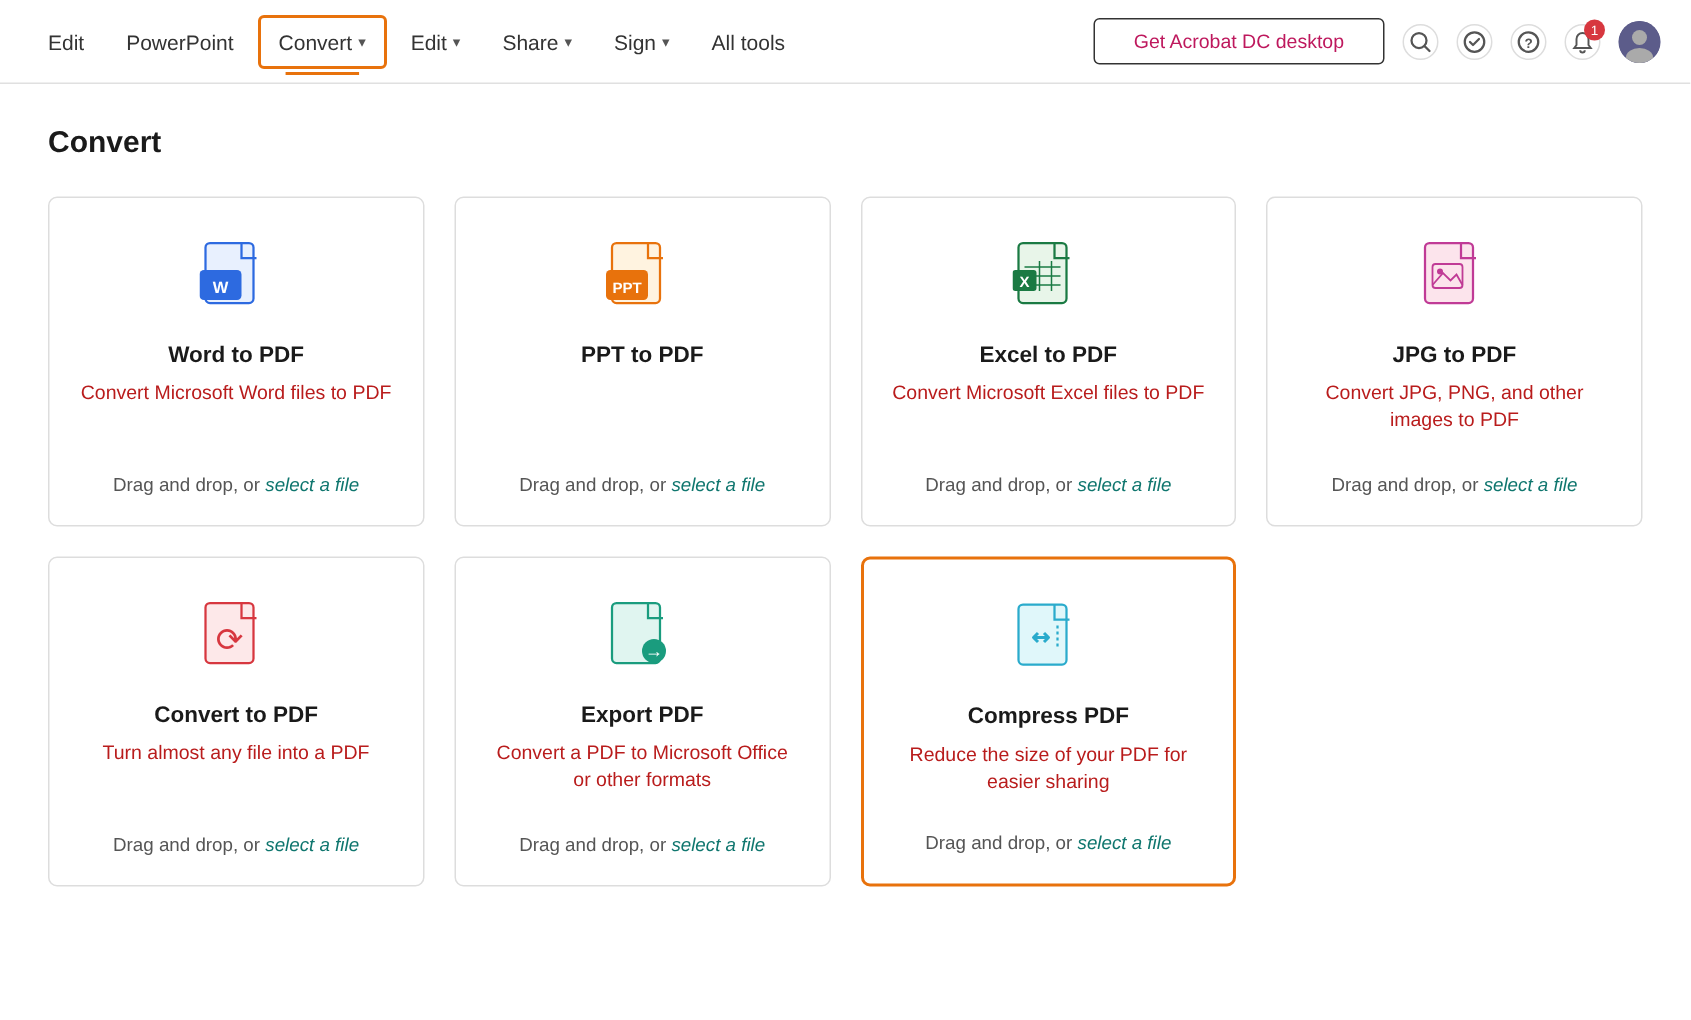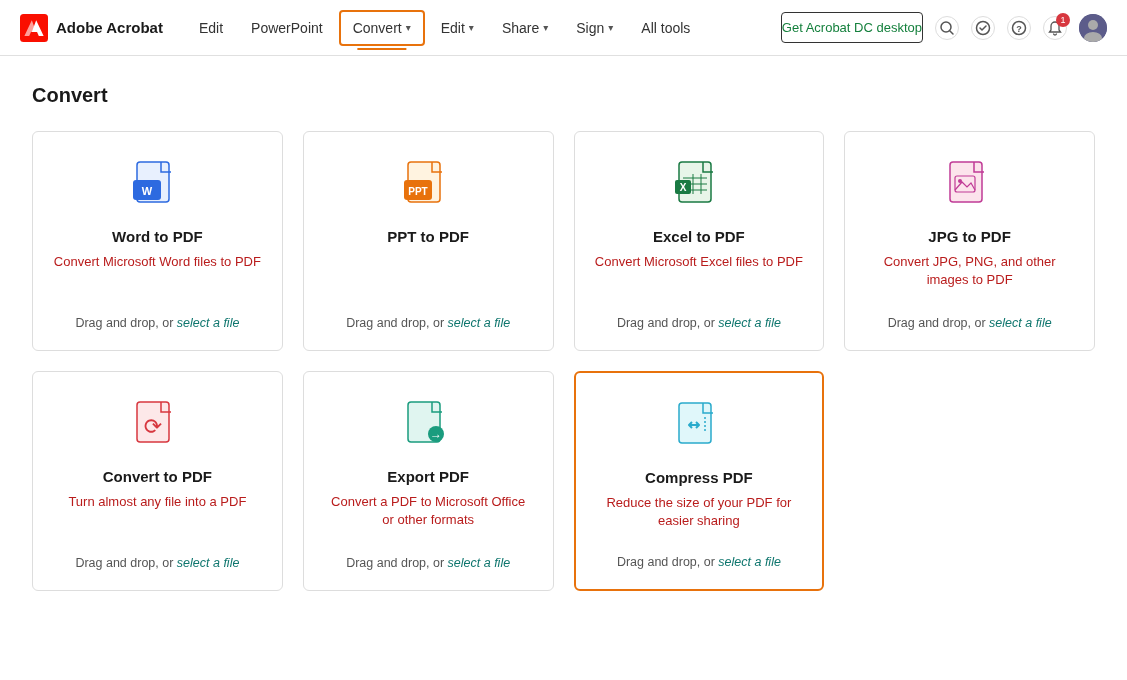--- a/index.html
+++ b/index.html
@@ -29,22 +29,22 @@
       bottom: -6px;
       left: 50%;
       transform: translateX(-50%);
       width: 60%;
       height: 2px;
       background: #e8720c;
     }
     .chevron { font-size: 10px; color: #555; }
     .header-right { display: flex; align-items: center; gap: 12px; }
     .btn-desktop {
-      padding: 7px 0; border: 1px solid #333; border-radius: 4px;
-      font-size: 13px; cursor: pointer; background: #fff; color: #15803d; white-space: nowrap;
+      padding: 7px 26px; border: 1px solid #333; border-radius: 4px;
+      font-size: 13px; cursor: pointer; background: #fff; color: #be185d; white-space: nowrap;
     }
     .header-icon { width: 24px; height: 24px; border-radius: 50%; border: 1px solid #ddd; display: flex; align-items: center; justify-content: center; cursor: pointer; font-size: 14px; color: #555; }
     .notification-icon { position: relative; }
     .notification-badge {
       position: absolute; top: -4px; right: -4px;
       background: #d7373f; color: #fff; border-radius: 50%;
       width: 14px; height: 14px; font-size: 9px; display: flex; align-items: center; justify-content: center;
     }
     .avatar { width: 28px; height: 28px; border-radius: 50%; background: #5c5c8a; color: #fff; display: flex; align-items: center; justify-content: center; font-size: 12px; cursor: pointer; overflow: hidden; }
 
@@ -70,28 +70,20 @@
     .tool-footer { margin-top: auto; padding-top: 16px; font-size: 12.5px; color: #555; }
     .tool-footer a { color: #0f766e; text-decoration: none; font-style: italic; }
 
     
     svg { display: block; }
   </style>
 </head>
 <body>
 
 <header class="header">
-  <div class="header-logo">
-    <svg class="header-logo-icon" viewBox="0 0 32 32" fill="none">
-      <rect width="32" height="32" rx="4" fill="#FA0F00"></rect>
-      <path d="M18.5 7L27 25h-5.5l-2-4.5h-6L18.5 7z" fill="white"></path>
-      <path d="M13.5 7L5 25h5.5l2-4.5h6L13.5 7z" fill="white" opacity="0.6"></path>
-    </svg>
-    <span class="header-logo-text">Adobe Acrobat</span>
-  </div>
 
   <nav class="header-nav">
     <div class="nav-item">
       <span>Edit</span>
     </div>
     <div class="nav-item">
       <span>PowerPoint</span>
     </div>
     <div class="nav-item active">
       <span>Convert</span>

